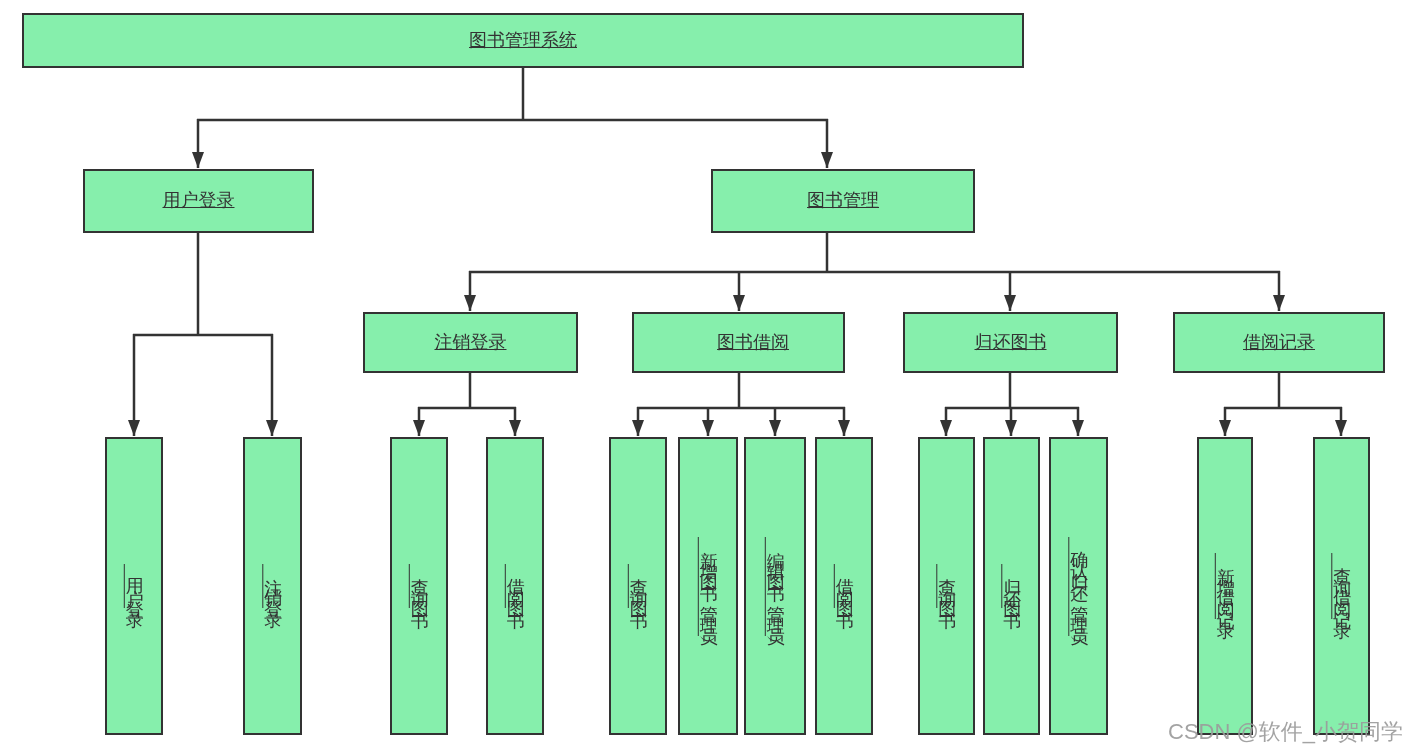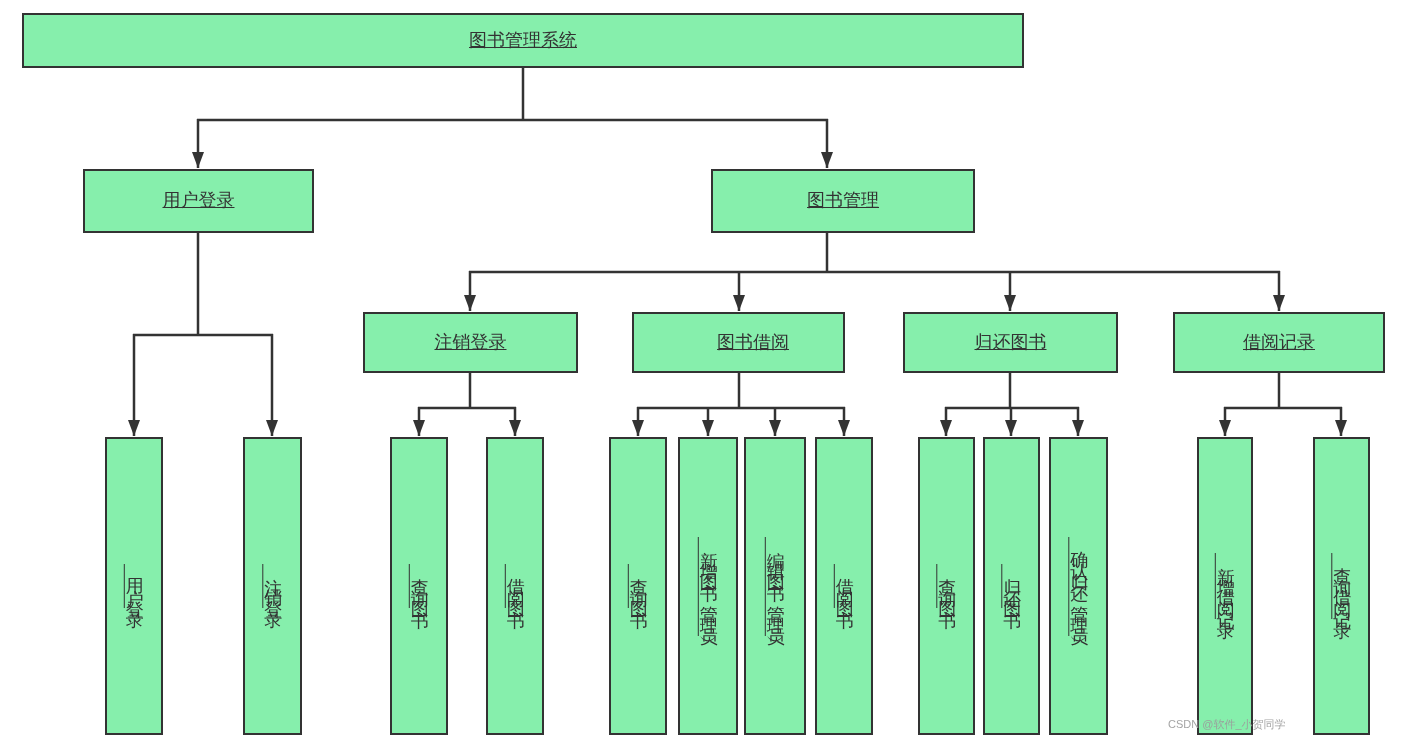--- a/index.html
+++ b/index.html
@@ -35,25 +35,25 @@
     writing-mode: vertical-rl;
     text-orientation: mixed;
     letter-spacing: 11px;
     font-size: 18px;
   }
   #watermark {
     position: absolute;
     left: 1168px;
     top: 717px;
     width: 232px;
-    font-size: 11px;
+    font-size: 22px;
     color: rgba(155,155,155,0.92);
     white-space: nowrap;
     z-index: 5;
-    text-align: left;
+    text-align: right;
   }
 </style>
 </head>
 <body>
 
 <div id="stage">
 
   <svg id="wires" width="1405" height="747" viewBox="0 0 1405 747">
     <defs>
       <marker id="arrow" viewBox="0 0 18 14" refX="17" refY="7" markerWidth="18" markerHeight="14" markerUnits="userSpaceOnUse" orient="auto">

